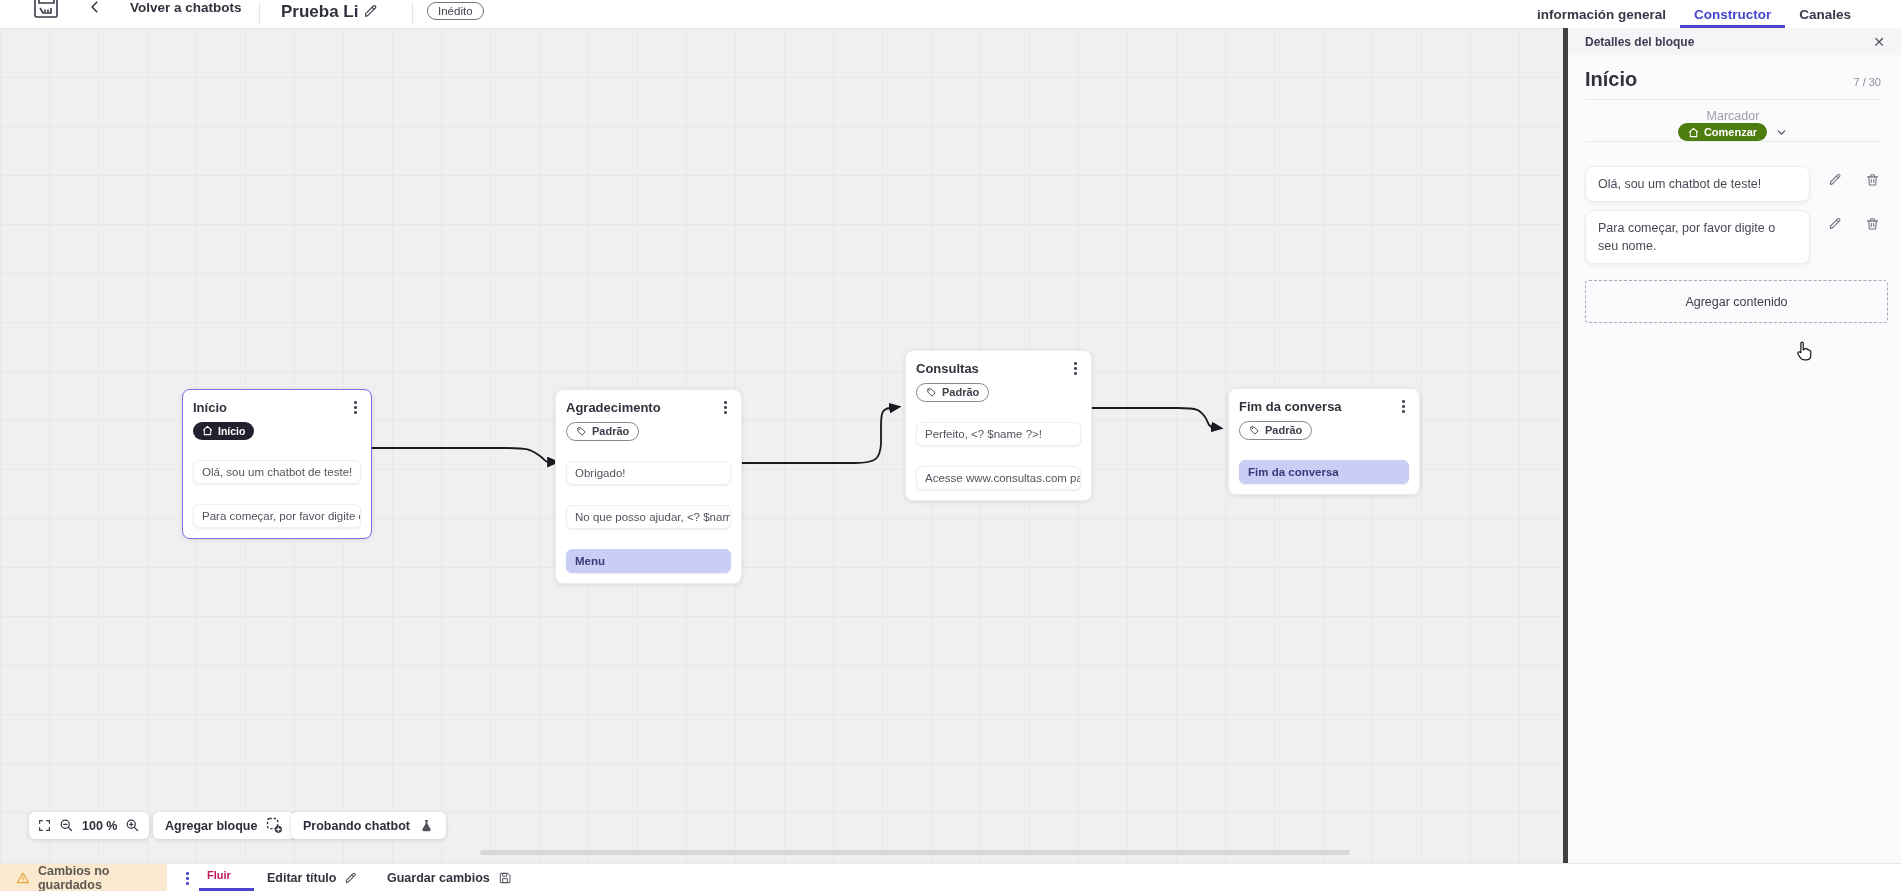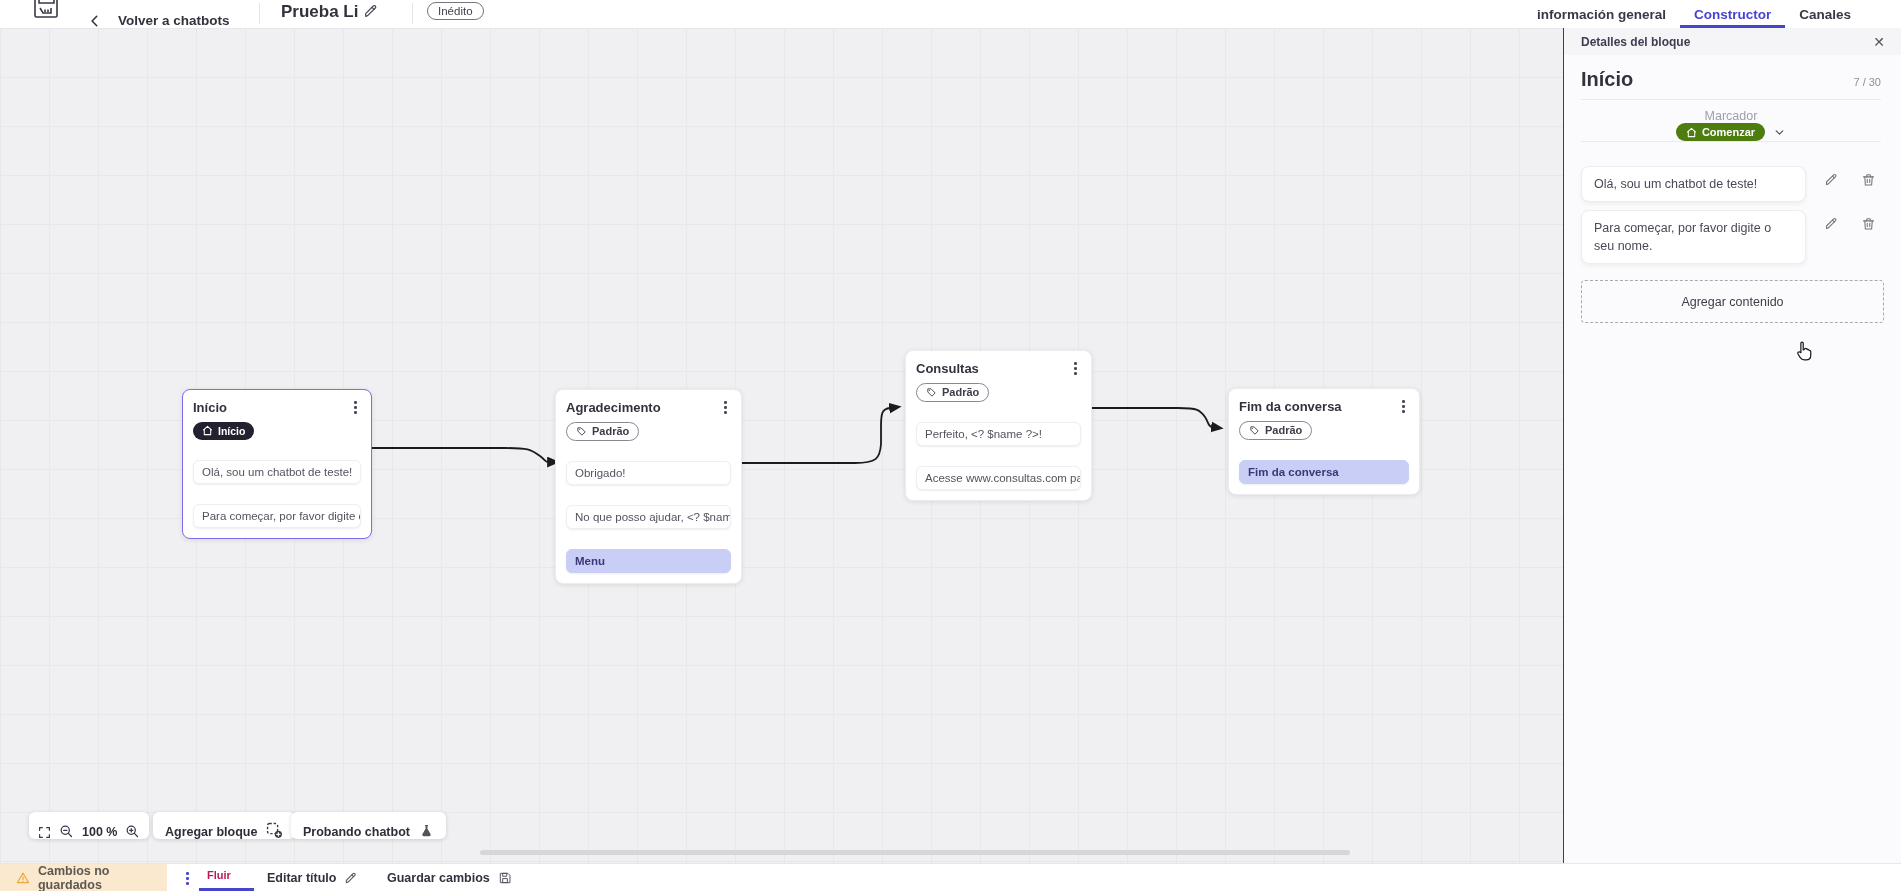--- a/index.html
+++ b/index.html
@@ -3,21 +3,21 @@
 <meta charset="utf-8">
 <style>
   * { margin:0; padding:0; box-sizing:border-box; }
   html,body { width:1901px; height:891px; overflow:hidden; }
   body { font-family:"Liberation Sans","DejaVu Sans",sans-serif; background:#fff; color:#34313e; }
   .app { position:relative; width:1901px; height:891px; background:#fff; }
 
   
   .topbar { position:absolute; left:0; top:0; width:1901px; height:28px; background:#fff; z-index:30; }
   .logo { position:absolute; left:33px; top:-3px; }
-  .back { position:absolute; left:88px; top:0; height:28px; display:flex; align-items:flex-end; gap:16px; cursor:pointer; }
+  .back { position:absolute; left:88px; top:0; height:28px; display:flex; align-items:flex-start; gap:28px; cursor:pointer; }
   .back-label { font-size:13.5px; font-weight:700; color:#34313e; }
   .tb-divider { position:absolute; top:3px; width:1px; height:21px; background:#e4e4e8; }
   .doc-title { position:absolute; left:281px; top:2px; font-size:17px; font-weight:600; color:#34313e; }
   .title-pencil { position:absolute; left:363px; top:3px; color:#4a4857; cursor:pointer; }
   .status-pill { position:absolute; left:427px; top:2px; border:1px solid #76737f; border-radius:11px; padding:2px 10px; font-size:11.5px; color:#44414e; }
   .top-tabs { position:absolute; right:36px; top:0; height:28px; display:flex; }
   .top-tab { position:relative; height:28px; display:flex; align-items:center; padding:0 14px; font-size:13.5px; font-weight:600; color:#3a3746; cursor:pointer; }
   .top-tab.active { color:#4744ce; }
   .top-tab.active::after { content:""; position:absolute; left:0; right:0; bottom:0; height:3px; background:#4744ce; }
 
@@ -43,31 +43,31 @@
     box-shadow:0 1px 2px rgba(0,0,0,.07); padding:5px 8px; font-size:11.5px; color:#55525e;
     white-space:nowrap; overflow:hidden; }
   .ncard.action { background:#c9cef7; border-color:#c9cef7; color:#3b3876; font-weight:700; }
   .node-inicio { left:182px; top:361px; width:190px; }
   .node-agradecimento { left:555px; top:361px; width:187px; }
   .node-consultas { left:905px; top:322px; width:187px; }
   .node-fim { left:1228px; top:360px; width:192px; }
 
   
   .tool-group { position:absolute; top:784px; height:27px; background:#fff; border-radius:6px;
-    box-shadow:0 1px 4px rgba(20,20,30,.15); display:flex; align-items:flex-end; z-index:10;
+    box-shadow:0 1px 4px rgba(20,20,30,.15); display:flex; align-items:center; z-index:10;
     font-size:12.5px; font-weight:700; color:#2f2d3a; cursor:pointer; }
   .tg-zoom { left:29px; padding:0 9px; gap:8px; }
   .tg-add { left:153px; padding:0 12px; gap:9px; }
   .tg-test { left:291px; padding:0 12px; gap:9px; }
   .tool-group svg { display:block; }
   .hscroll { position:absolute; left:480px; top:822px; width:870px; height:5px; border-radius:3px; background:#d7d7da; z-index:9; cursor:pointer; }
 
   
   .panel { position:absolute; left:1563px; top:28px; width:338px; height:849px; background:#fbfbfd;
-    border-left:1px solid #404040; z-index:20; }
+    border-left:5px solid #404040; z-index:20; }
   .panel-header { height:27px; background:#f5f5f8; display:flex; align-items:center; justify-content:space-between; padding:0 16px 0 17px; }
   .panel-header-title { font-size:12px; font-weight:600; color:#3f3d52; }
   .panel-close { font-size:14px; color:#55525e; cursor:pointer; }
   .panel-body { padding:13px 20px 0 17px; }
   .block-title-row { display:flex; justify-content:space-between; align-items:flex-end; }
   .block-title { font-size:20px; font-weight:600; color:#34313e; }
   .char-counter { font-size:11px; color:#8f8d99; padding-bottom:3px; }
   .p-divider { height:1px; background:#e9e9ee; margin-top:8px; }
   .marker-row { margin-top:9px; display:flex; justify-content:space-between; align-items:center;flex-direction:column; }
   .marker-label { font-size:12.5px; color:#a09eaa; }

